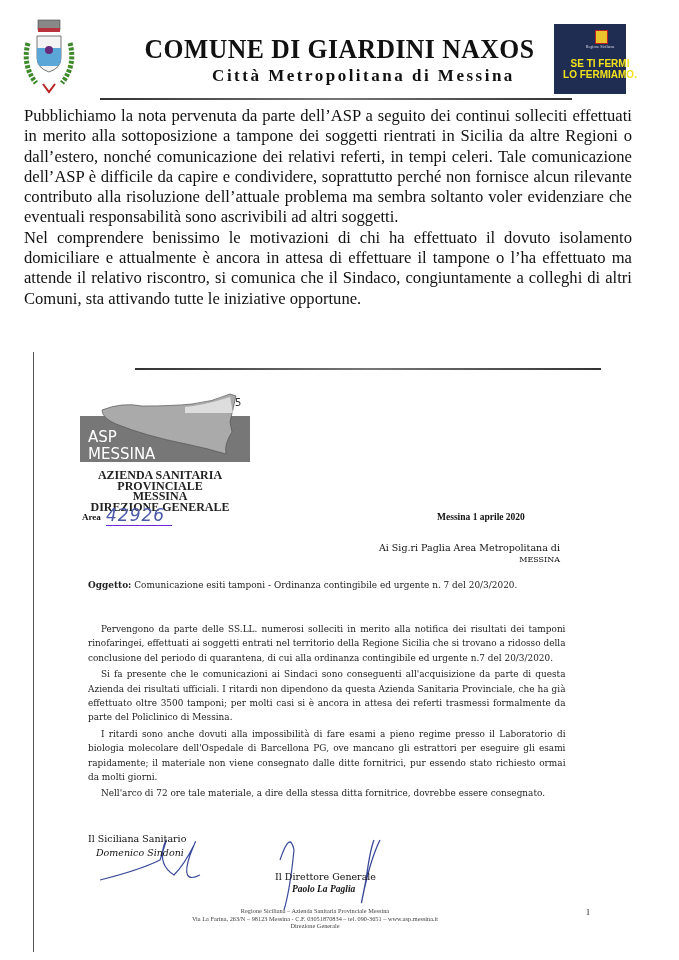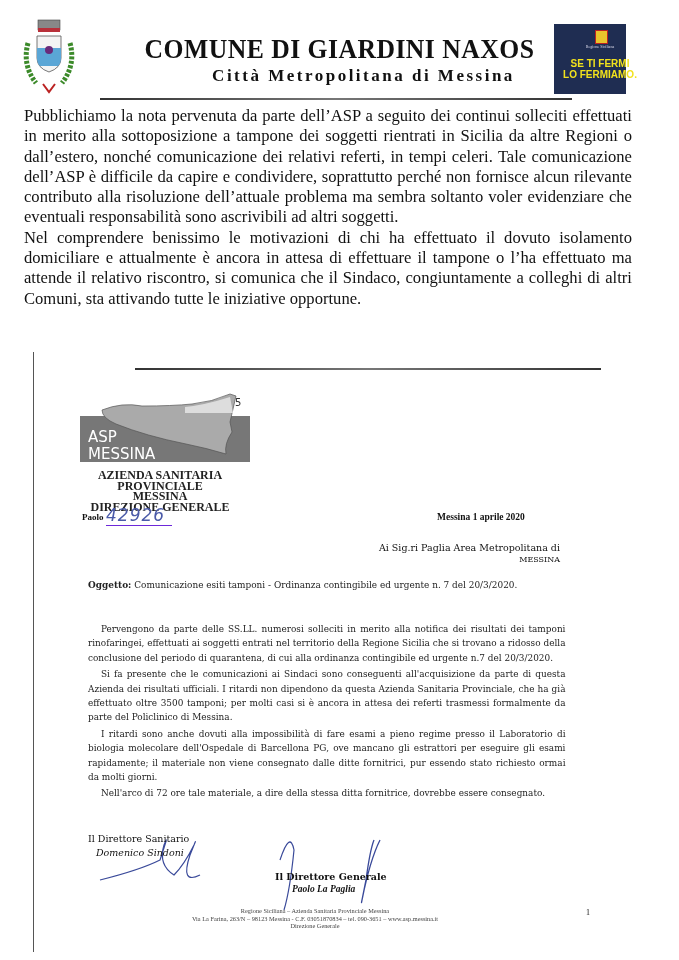--- a/index.html
+++ b/index.html
@@ -27,21 +27,21 @@
   #recip1{left:250px;top:542px;width:310px;text-align:right;font-size:10.5px;}
   #recip2{left:250px;top:555px;width:310px;text-align:right;font-size:9px;}
   .letter{left:88px;width:477px;font-size:9.7px;line-height:14.4px;text-align:justify;color:#222;font-family:"DejaVu Serif",serif;transform:scaleX(0.92);transform-origin:left top;}
   .letter p{margin:0;}
   #subject{top:578px;}
   #subject b{font-weight:bold;}
   #body1{top:622px;width:519px;}
   .ind{text-indent:14px;}
   #sig1-role{left:88px;top:833px;font-size:9.5px;}
   #sig1-name{left:96px;top:847px;font-size:9.5px;font-weight:normal;font-style:italic;}
-  #sig2-role{left:275px;top:871px;font-size:9.5px;font-weight:bold;}
+  #sig2-role{left:275px;top:871px;font-size:9.5px;}
   #sig2-name{left:292px;top:884px;font-size:9.5px;font-weight:bold;font-style:italic;}
   #sigs{left:60px;top:820px;width:340px;height:90px;}
   .foot{left:120px;width:390px;text-align:center;font-size:6.3px;color:#444;line-height:7.5px;font-family:"Liberation Serif",serif;}
   #foot1{top:907px;}
   #pagenum{left:586px;top:908px;font-size:8px;}
 </style>
 </head>
 <body>
 
 <svg id="crest" class="abs" viewBox="0 0 62 80">
@@ -78,42 +78,42 @@
   <path d="M105 15 q20 -2 45 -10 l3 16 h-48z" fill="#ddd"></path>
   <text x="155" y="14" font-size="10" fill="#333" font-family="DejaVu Sans, sans-serif">5</text>
   <text x="8" y="50" font-size="15" fill="#fff" font-family="DejaVu Sans, sans-serif">ASP</text>
   <text x="8" y="67" font-size="15" fill="#fff" font-family="DejaVu Sans, sans-serif">MESSINA</text>
 </svg>
 <div id="asp-l1" class="abs asp-head">
   <div>AZIENDA SANITARIA PROVINCIALE</div>
   <div>MESSINA</div>
   <div>DIREZIONE GENERALE</div>
 </div>
-<div id="prot" class="abs">Paolo</div>
+<div id="prot" class="abs">Area</div>
 <div id="prot-num" class="abs">42926</div>
 <div id="date" class="abs">Messina 1 aprile 2020</div>
 <div id="recip1" class="abs" style="font-family:'DejaVu Serif',serif;font-size:9.5px;">Ai Sig.ri Paglia Area Metropolitana di</div>
 <div id="recip2" class="abs" style="font-family:'DejaVu Serif',serif;font-size:8px;">MESSINA</div>
 
 <div id="subject" class="abs letter" style="width:519px;">
   <b>Oggetto:</b><span> Comunicazione esiti tamponi - Ordinanza contingibile ed urgente n. 7 del 20/3/2020.</span>
 </div>
 <div id="body1" class="abs letter">
   <p class="ind">Pervengono da parte delle SS.LL. numerosi solleciti in merito alla notifica dei risultati dei tamponi rinofaringei, effettuati ai soggetti entrati nel territorio della Regione Sicilia che si trovano a ridosso della conclusione del periodo di quarantena, di cui alla ordinanza contingibile ed urgente n.7 del 20/3/2020.</p>
   <p class="ind" style="margin-top:2px;">Si fa presente che le comunicazioni ai Sindaci sono conseguenti all'acquisizione da parte di questa Azienda dei risultati ufficiali. I ritardi non dipendono da questa Azienda Sanitaria Provinciale, che ha già effettuato oltre 3500 tamponi; per molti casi si è ancora in attesa dei referti trasmessi formalmente da parte del Policlinico di Messina.</p>
   <p class="ind" style="margin-top:2px;">I ritardi sono anche dovuti alla impossibilità di fare esami a pieno regime presso il Laboratorio di biologia molecolare dell'Ospedale di Barcellona PG, ove mancano gli estrattori per eseguire gli esami rapidamente; il materiale non viene consegnato dalle ditte fornitrici, pur essendo stato richiesto ormai da molti giorni.</p>
   <p class="ind" style="margin-top:2px;">Nell'arco di 72 ore tale materiale, a dire della stessa ditta fornitrice, dovrebbe essere consegnato.</p>
 </div>
 
 <svg id="sigs" class="abs" viewBox="0 0 340 90">
   <path d="M40 60 q40 -10 60 -20 q10 -30 4 -15 q-6 20 10 30 q10 -10 20 -30 q4 -10 -4 10 q-10 30 10 20" stroke="#3a4a9a" stroke-width="1.2" fill="none"></path>
   <path d="M320 20 q-10 20 -18 60 q-2 10 4 -20 q4 -30 8 -40" stroke="#3a4a9a" stroke-width="1.3" fill="none"></path>
   <path d="M220 40 q10 -30 14 -10 q-4 40 -10 60" stroke="#3a4a9a" stroke-width="1.2" fill="none"></path>
 </svg>
-<div id="sig1-role" class="abs" style="font-family:'DejaVu Serif',serif;">Il Direttore Sanitario</div>
+<div id="sig1-role" class="abs" style="font-family:'DejaVu Serif',serif;">Il Siciliana Sanitario</div>
 <div id="sig1-name" class="abs" style="font-family:'DejaVu Serif',serif;">Domenico Sindoni</div>
 <div id="sig2-role" class="abs" style="font-family:'DejaVu Serif',serif;">Il Direttore Generale</div>
 <div id="sig2-name" class="abs" style="font-family:Liberation Serif, serif;">Paolo La Paglia</div>
 
 <div id="foot1" class="abs foot">
   <div>Regione Siciliana – Azienda Sanitaria Provinciale  Messina</div>
   <div>Via La Farina, 263/N  – 98123 Messina - C.F. 03051870834 – tel. 090-3651 – www.asp.messina.it</div>
   <div>Direzione Generale</div>
 </div>
 <div id="pagenum" class="abs">1</div>

